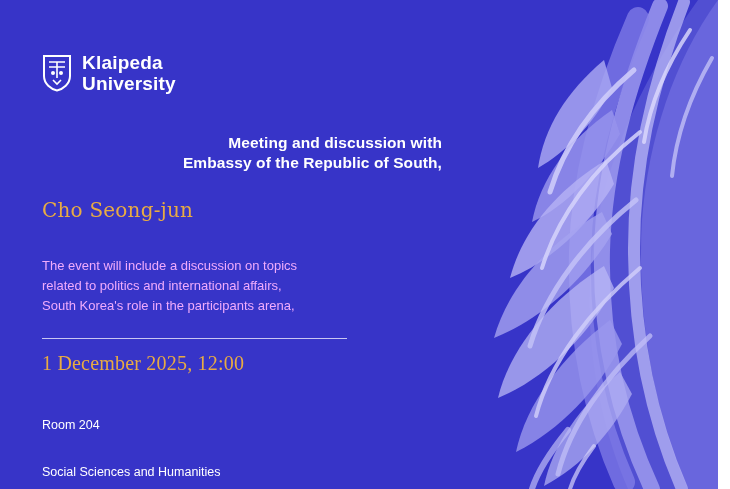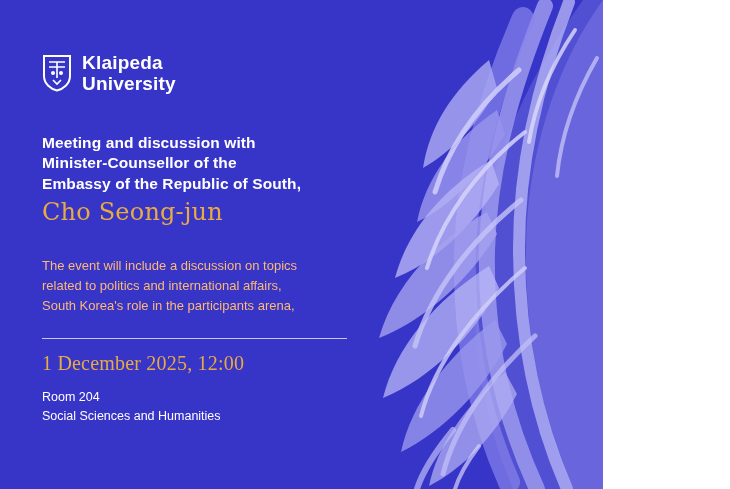--- a/index.html
+++ b/index.html
@@ -5,21 +5,21 @@
   html, body {
     margin: 0;
     padding: 0;
     background: #ffffff;
   }
   body {
     font-family: "Liberation Sans", sans-serif;
   }
   .poster {
     position: relative;
-    width: 603px;
+    width: 718px;
     height: 489px;
     overflow: hidden;
     background: #3734c8;
   }
   .bg-art {
     position: absolute;
     top: 0;
     right: 0;
     width: 320px;
     height: 489px;
@@ -57,41 +57,42 @@
   .headline {
     position: absolute;
     left: 42px;
     top: 133px;
     width: 400px;
     color: #ffffff;
     font-size: 15.5px;
     font-weight: bold;
     line-height: 1.32;
     letter-spacing: 0.1px;
+    text-align: right;
   }
   .headline span {
     display: block;
   }
   .guest-name {
     position: absolute;
     left: 42px;
     top: 198px;
     color: #e8ab43;
     font-family: "DejaVu Serif", serif;
-    font-size: 24px;
+    font-size: 20px;
     letter-spacing: 0.2px;
     white-space: nowrap;
   }
   
   .description {
     position: absolute;
     left: 42px;
     top: 256px;
     width: 330px;
-    color: #fdba74;
+    color: #f0abfc;
     font-size: 13px;
     line-height: 1.52;
   }
   .description span {
     display: block;
   }
   .rule {
     position: absolute;
     left: 42px;
     top: 338px;
@@ -115,20 +116,21 @@
     position: absolute;
     left: 42px;
     top: 388px;
     width: 330px;
     color: #ffffff;
     font-size: 12.5px;
     line-height: 1.55;
   }
   .venue span {
     display: block;
+    margin-top: 28px;
   }
 </style>
 </head>
 <body>
 
 <div class="poster">
 
   <div class="bg-art">
     <svg width="320" height="489" viewBox="0 0 320 489" xmlns="http://www.w3.org/2000/svg" aria-hidden="true">
       <defs>
@@ -181,21 +183,20 @@
         </svg>
       </span>
       <span class="logo-text">
         <span>Klaipeda</span>
         <span>University</span>
       </span>
     </div>
 
     <div class="headline">
       <span>Meeting and discussion with</span>
-      <span>Minister-Counsellor of the</span>
       <span>Embassy of the Republic of South,</span>
     </div>
 
     <div class="guest-name">Cho Seong-jun</div>
 
     <div class="description">
       <span>The event will include a discussion on topics</span>
       <span>related to politics and international affairs,</span>
       <span>South Korea's role in the participants arena,</span>
     </div>

